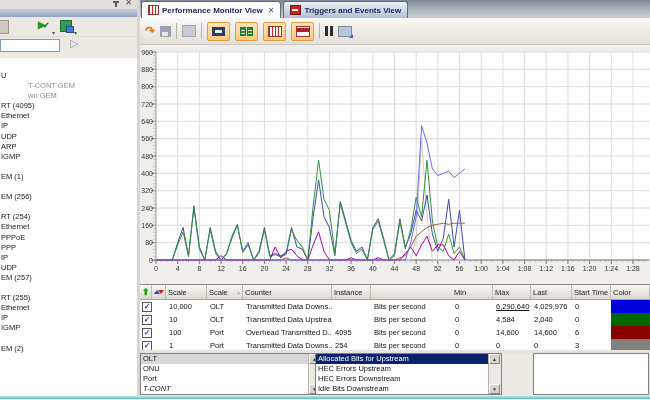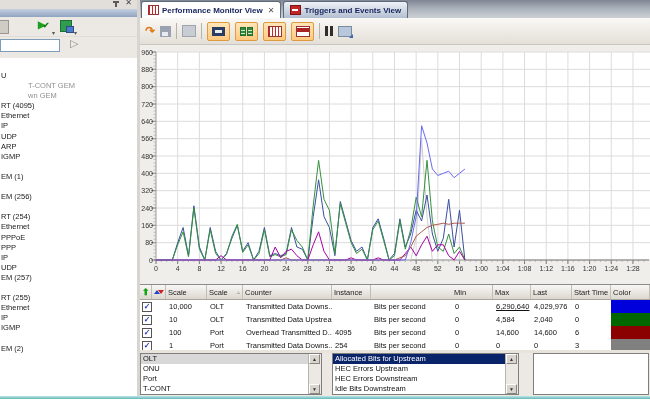--- a/index.html
+++ b/index.html
@@ -558,27 +558,27 @@
         </div>
       </div>
 
     <div class="hsplit"></div>
 
     <div class="bottom">
       <div class="listbox" id="lb1" style="left:0;width:182px;">
           <div class="lb-item sel-gray" style="width: 168px;">OLT</div>
           <div class="lb-item" style="width: 168px;">ONU</div>
           <div class="lb-item" style="width: 168px;">Port</div>
-          <div class="lb-item" style="width: 168px;">T-CONT</div>
+          <div class="lb-item" style="width: 168px; font-style: italic;">T-CONT</div>
           <div class="sbar">
             <div class="sb-btn" style="top: 0px;">▲</div>
             <div class="sb-btn" style="bottom: 0px;">▼</div>
           </div>
         </div>
-      <div class="listbox" id="lb2" style="left:192px;width:187px;">
+      <div class="listbox" id="lb2" style="left:175px;width:187px;">
           <div class="lb-item sel-blue" style="width: 173px;">Allocated Bits for Upstream</div>
           <div class="lb-item" style="width: 173px;">HEC Errors Upstream</div>
           <div class="lb-item" style="width: 173px;">HEC Errors Downstream</div>
           <div class="lb-item" style="width: 173px;">Idle Bits Downstream</div>
           <div class="sbar">
             <div class="sb-btn" style="top: 0px;">▲</div>
             <div class="sb-btn" style="bottom: 0px;">▼</div>
           </div>
         </div>
       <div class="empty-panel" style="left:393px;width:116px;"></div>

